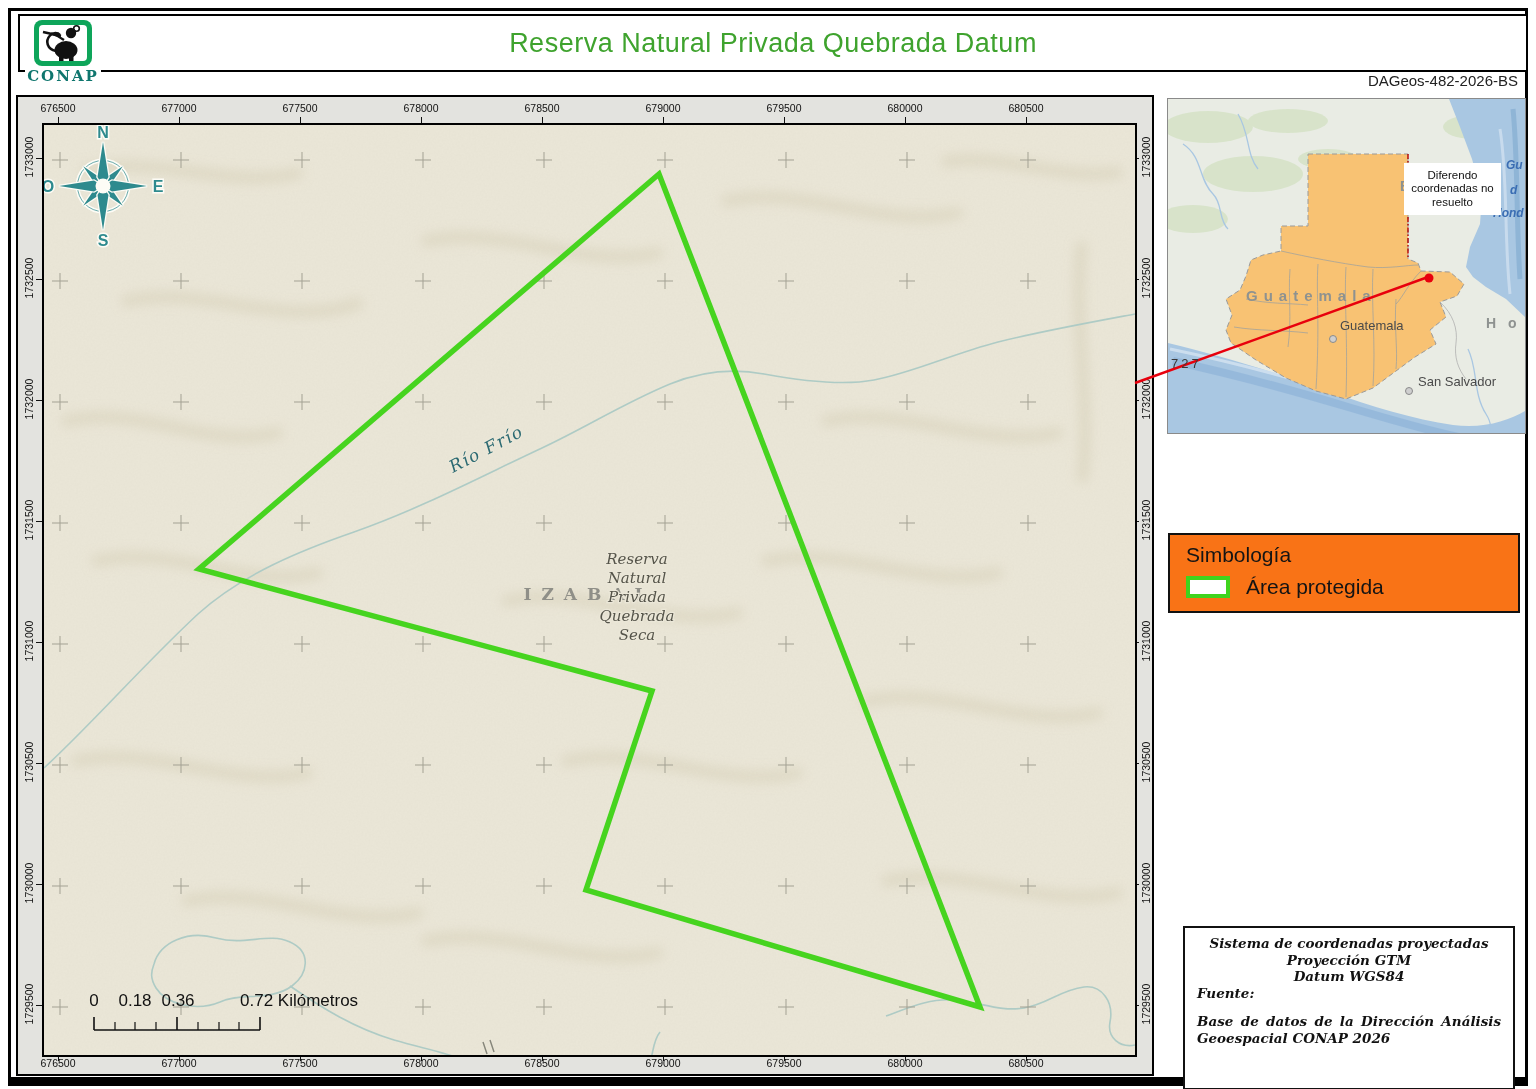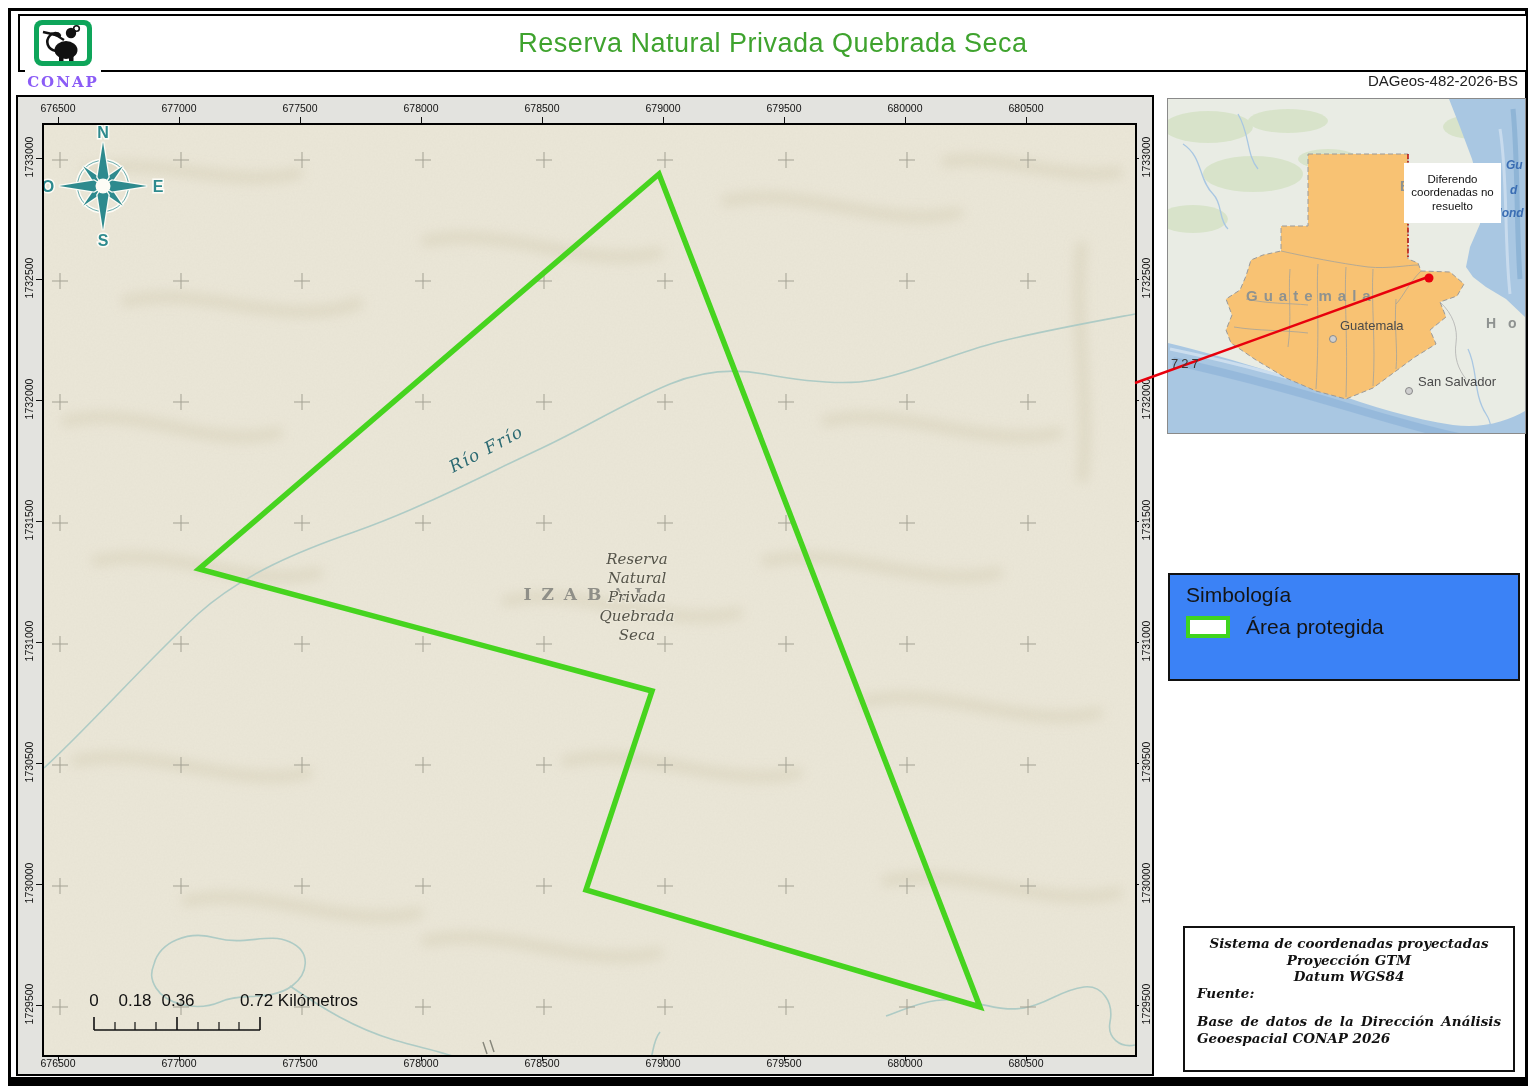--- a/index.html
+++ b/index.html
@@ -7,60 +7,60 @@
         font-family:"Liberation Sans",sans-serif;}
   .outer-frame{position:absolute;left:8px;top:8px;width:1514px;height:1066px;
         border:3px solid #000;pointer-events:none;}
   .bottom-bar{position:absolute;left:8px;top:1077px;width:1520px;height:9px;background:#000;}
   .title-box{position:absolute;left:18px;top:14px;width:1506px;height:54px;border:2px solid #000;
         background:#fff;display:flex;align-items:center;justify-content:center;}
   .page-title{color:#3fa32e;font-size:27px;letter-spacing:.5px;font-weight:500;
         font-family:"Liberation Sans",sans-serif;}
   .logo-block{position:absolute;left:25px;top:20px;width:76px;height:72px;background:#fff;
         z-index:5;display:flex;flex-direction:column;align-items:center;}
-  .logo-text{color:#8b5cf6;font-weight:bold;font-size:15px;letter-spacing:2px;
-        font-family:"DejaVu Serif",serif;margin-top:7px;}
+  .logo-text{color:#0f766e;font-weight:bold;font-size:15px;letter-spacing:2px;
+        font-family:"DejaVu Serif",serif;margin-top:1px;}
   .doc-code{position:absolute;right:18px;top:72px;font-size:15px;color:#222;text-align:left;}
   .map-frame{position:absolute;left:16px;top:95px;width:1138px;height:981px;
         border:2px solid #000;background:#e3e3df;box-sizing:border-box;}
   .map-inner{position:absolute;left:42px;top:123px;width:1091px;height:930px;
         border:2px solid #000;box-sizing:content-box;background:#ebe7d8;overflow:hidden;}
   .map-inner svg{display:block;}
   .axis-label{position:absolute;font-size:10.5px;color:#111;width:64px;text-align:center;}
   .axis-label.vert{transform:rotate(-90deg);}
   .tick{position:absolute;background:#111;}
   .inset{position:absolute;left:1167px;top:98px;width:357px;height:334px;border:1px solid #8a8a8a;
         background:#e9ece4;overflow:hidden;}
-  .note-box{position:absolute;left:1404px;top:163px;width:97px;height:60px;background:#fff;
+  .note-box{position:absolute;left:1404px;top:163px;width:97px;height:52px;background:#fff;
         z-index:6;display:flex;flex-direction:column;justify-content:center;text-align:center;
         font-size:11.5px;line-height:13.5px;color:#111;}
-  .legend{position:absolute;left:1168px;top:533px;width:352px;height:108px;background:#3b82f6;
-        border:2px solid #111;box-sizing:border-box;padding:8px 0 0 16px;margin-top:40px;}
+  .legend{position:absolute;left:1168px;top:533px;width:352px;height:80px;background:#f97316;
+        border:2px solid #111;box-sizing:border-box;padding:8px 0 0 16px;}
   .legend-title{font-size:21px;color:#141414;margin-bottom:8px;}
   .legend-row{display:flex;align-items:center;margin-bottom:7px;}
   .legend-swatch{width:44px;height:22px;background:#fff;margin-right:16px;box-sizing:border-box;}
   .legend-label{font-size:21px;color:#141414;}
-  .credits{position:absolute;left:1183px;top:926px;width:332px;height:146px;border:2px solid #111;
+  .credits{position:absolute;left:1183px;top:926px;width:332px;height:164px;border:2px solid #111;
         box-sizing:border-box;background:#fff;padding:7px 12px;
         font-family:"DejaVu Serif",serif;font-weight:bold;font-style:italic;
         font-size:13.5px;line-height:16.5px;color:#111;}
   .credits .c{text-align:center;}
   .credits .j{text-align:justify;margin-top:12px;}
   .overlay{position:absolute;left:0;top:0;z-index:7;pointer-events:none;}
   .inset svg text{font-family:"Liberation Sans",sans-serif;}
 </style>
 </head>
 <body>
 
 <div class="page">
   <div class="outer-frame"></div>
   <div class="bottom-bar"></div>
 
   <div class="title-box">
-    <div class="page-title">Reserva Natural Privada Quebrada Seca</div>
+    <div class="page-title">Reserva Natural Privada Quebrada Datum</div>
   </div>
   <div class="logo-block">
     <svg width="58" height="46" viewBox="0 0 58 46">
       <rect x="0" y="0" width="58" height="46" rx="8" fill="#0ea55a"></rect>
       <rect x="5" y="5" width="48" height="36" rx="4" fill="#ffffff"></rect>
       <path d="M9,12 L27,16" stroke="#111" stroke-width="2.4" fill="none"></path>
       <circle cx="37" cy="13" r="5.2" fill="#111"></circle>
       <circle cx="42.5" cy="8.5" r="2.8" fill="none" stroke="#111" stroke-width="1.6"></circle>
       <ellipse cx="32" cy="30" rx="11.5" ry="9" fill="#111"></ellipse>
       <path d="M30,20 C26,17 22,15 17,13.5" stroke="#111" stroke-width="2.2" fill="none"></path>

